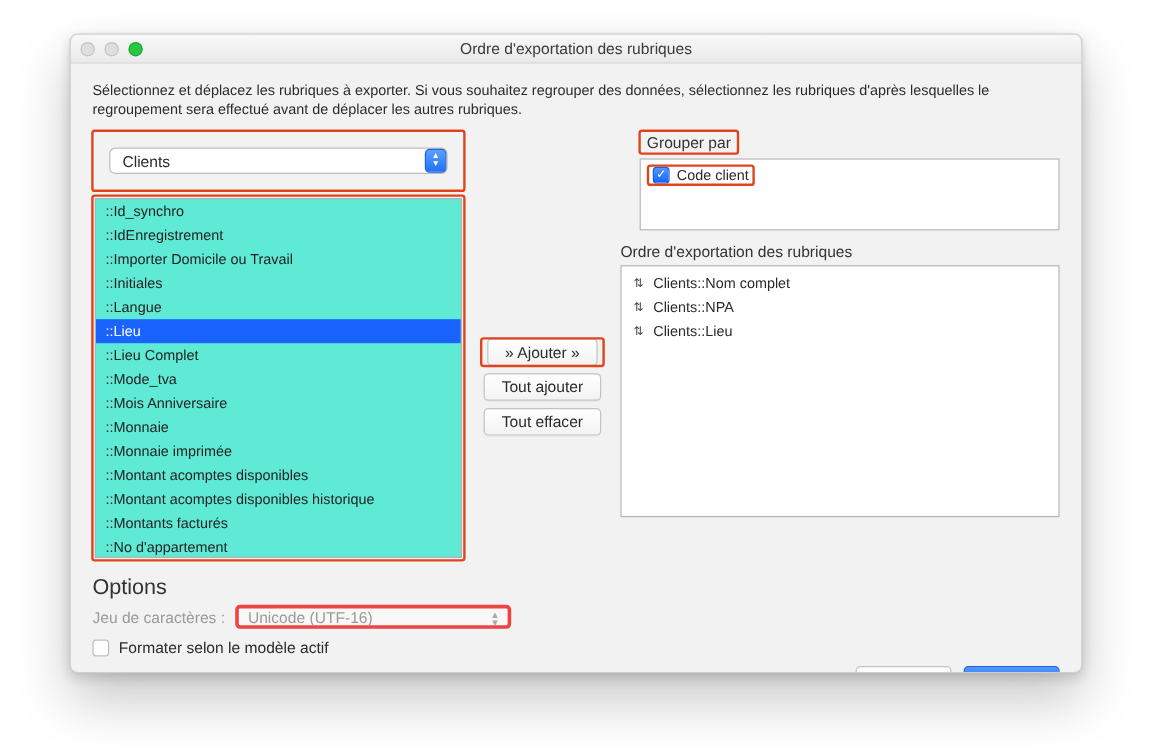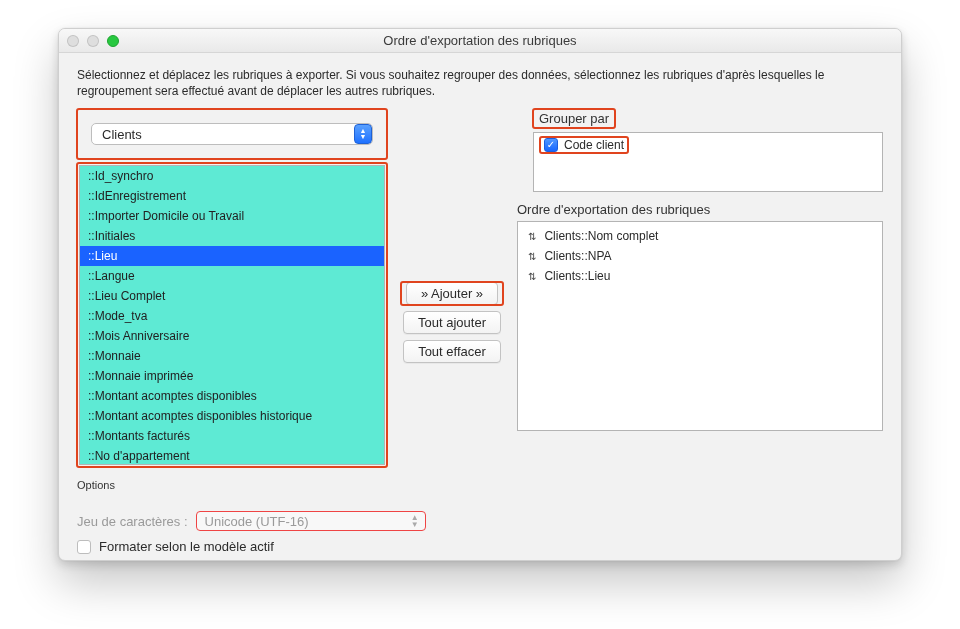--- a/index.html
+++ b/index.html
@@ -180,29 +180,29 @@
     height:20px;
   }
   .drag-handle {
     font-size: 10px; color:#444;
   }
 
   
   .options {
     margin-top: 12px;
   }
-  .opt-title { font-size:11px; color:#333; margin-bottom:20px; }
+  .opt-title { font-size:18px; color:#333; margin-bottom:4px; }
   .opt-row {
     display:flex; align-items:center; gap:8px;
     font-size:13px; color:#9a9a9a;
     margin-bottom:8px;
   }
   .charset-select {
     width: 230px; height:20px;
-    border:1px solid #ef4444; border-radius:4px;
+    border:3px solid #ef4444; border-radius:4px;
     background:#f8f8f8;
     display:flex; align-items:center; padding:0 8px;
     color:#9a9a9a;
     position:relative;
   }
   .charset-select .chev-mini {
     position:absolute; right:6px; top:2px;
     font-size:8px; color:#aaa; line-height:7px;
   }
   .chk-empty {
@@ -240,22 +240,22 @@
             <span>Clients</span>
             <span class="chevrons">▲<br>▼</span>
           </div>
         </div>
         <div class="field-list-wrap hl">
           <div class="field-list" id="field-list">
               <div class="item">::Id_synchro</div>
               <div class="item">::IdEnregistrement</div>
               <div class="item">::Importer Domicile ou Travail</div>
               <div class="item">::Initiales</div>
+              <div class="item">::Langue</div>
               <div class="item selected">::Lieu</div>
-              <div class="item">::Langue</div>
               <div class="item">::Lieu Complet</div>
               <div class="item">::Mode_tva</div>
               <div class="item">::Mois Anniversaire</div>
               <div class="item">::Monnaie</div>
               <div class="item">::Monnaie imprimée</div>
               <div class="item">::Montant acomptes disponibles</div>
               <div class="item">::Montant acomptes disponibles historique</div>
               <div class="item">::Montants facturés</div>
               <div class="item">::No d'appartement</div>
             </div>

